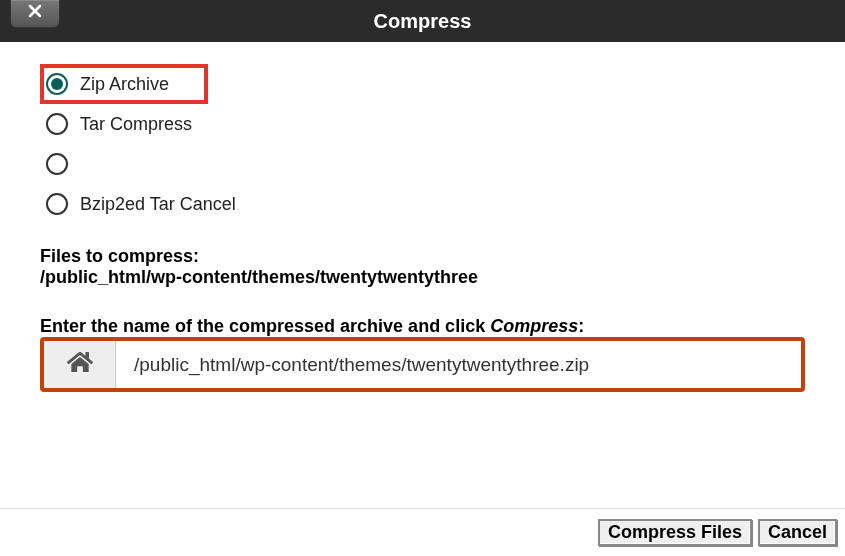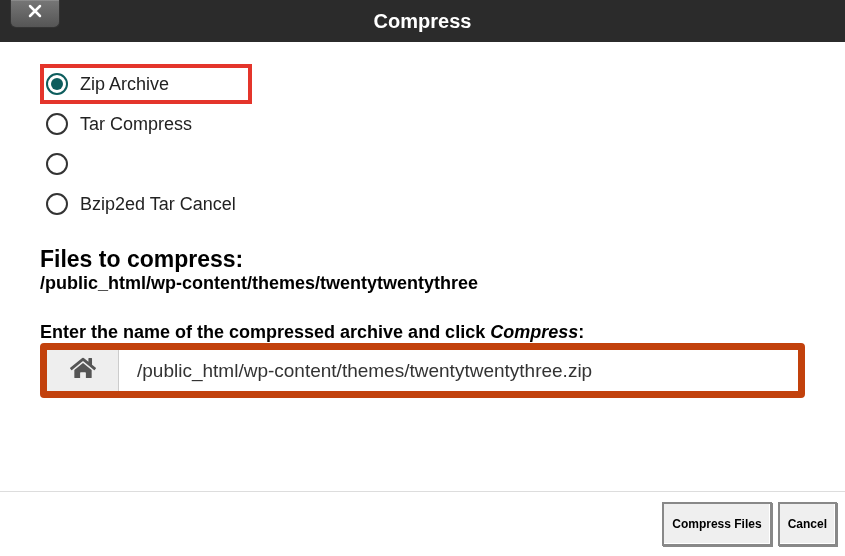--- a/index.html
+++ b/index.html
@@ -54,21 +54,21 @@
     display: flex;
     align-items: center;
     gap: 12px;
     padding: 9px 6px;
     cursor: pointer;
   }
   .radio-row.highlighted {
     border: 4px solid #e4352b;
     padding: 5px 2px;
     margin: 0 0 0 0;
-    width: 212px;
+    width: 168px;
   }
   .radio {
     width: 22px;
     height: 22px;
     border: 2px solid #333;
     border-radius: 50%;
     display: flex;
     align-items: center;
     justify-content: center;
     flex-shrink: 0;
@@ -78,36 +78,36 @@
   }
   .radio.checked .dot {
     width: 12px;
     height: 12px;
     border-radius: 50%;
     background: #0d5d5d;
   }
   .radio-label { font-size: 18px; color:#222;}
   .files-label {
     font-weight: 700;
-    font-size: 23px;
+    font-size: 18px;
   }
   .files-path {
     font-weight: 700;
     font-size: 18px;
     margin-bottom: 28px;
   }
   .enter-label {
     font-weight: 700;
     font-size: 18px;
     margin-bottom: 0;
   }
   .enter-label em { font-style: italic; }
   .path-input-group {
     display: flex;
-    border: 7px solid #c2410c;
+    border: 4px solid #c2410c;
     border-radius: 4px;
     overflow: hidden;
     height: 55px;
   }
   .home-addon {
     width: 72px;
     background: #eee;
     border-right: 1px solid #ccc;
     display: flex;
     align-items: center;
@@ -131,22 +131,22 @@
     border-top: 1px solid #ddd;
     padding: 10px 8px 10px 8px;
     display: flex;
     justify-content: flex-end;
     gap: 6px;
     background:#fff;
   }
   .btn {
     border: 2px solid #888;
     background: #efefef;
-    padding: 13px 8px;
-    font-size: 12px;
+    padding: 1px 8px;
+    font-size: 18px;
     font-weight: 700;
     cursor: pointer;
     font-family: inherit;
     box-shadow: 1px 1px 0 #888, -1px -1px 0 #fff inset;
   }
   .btn.cancel { font-weight: 700; }
 </style>
 </head>
 <body>
 

